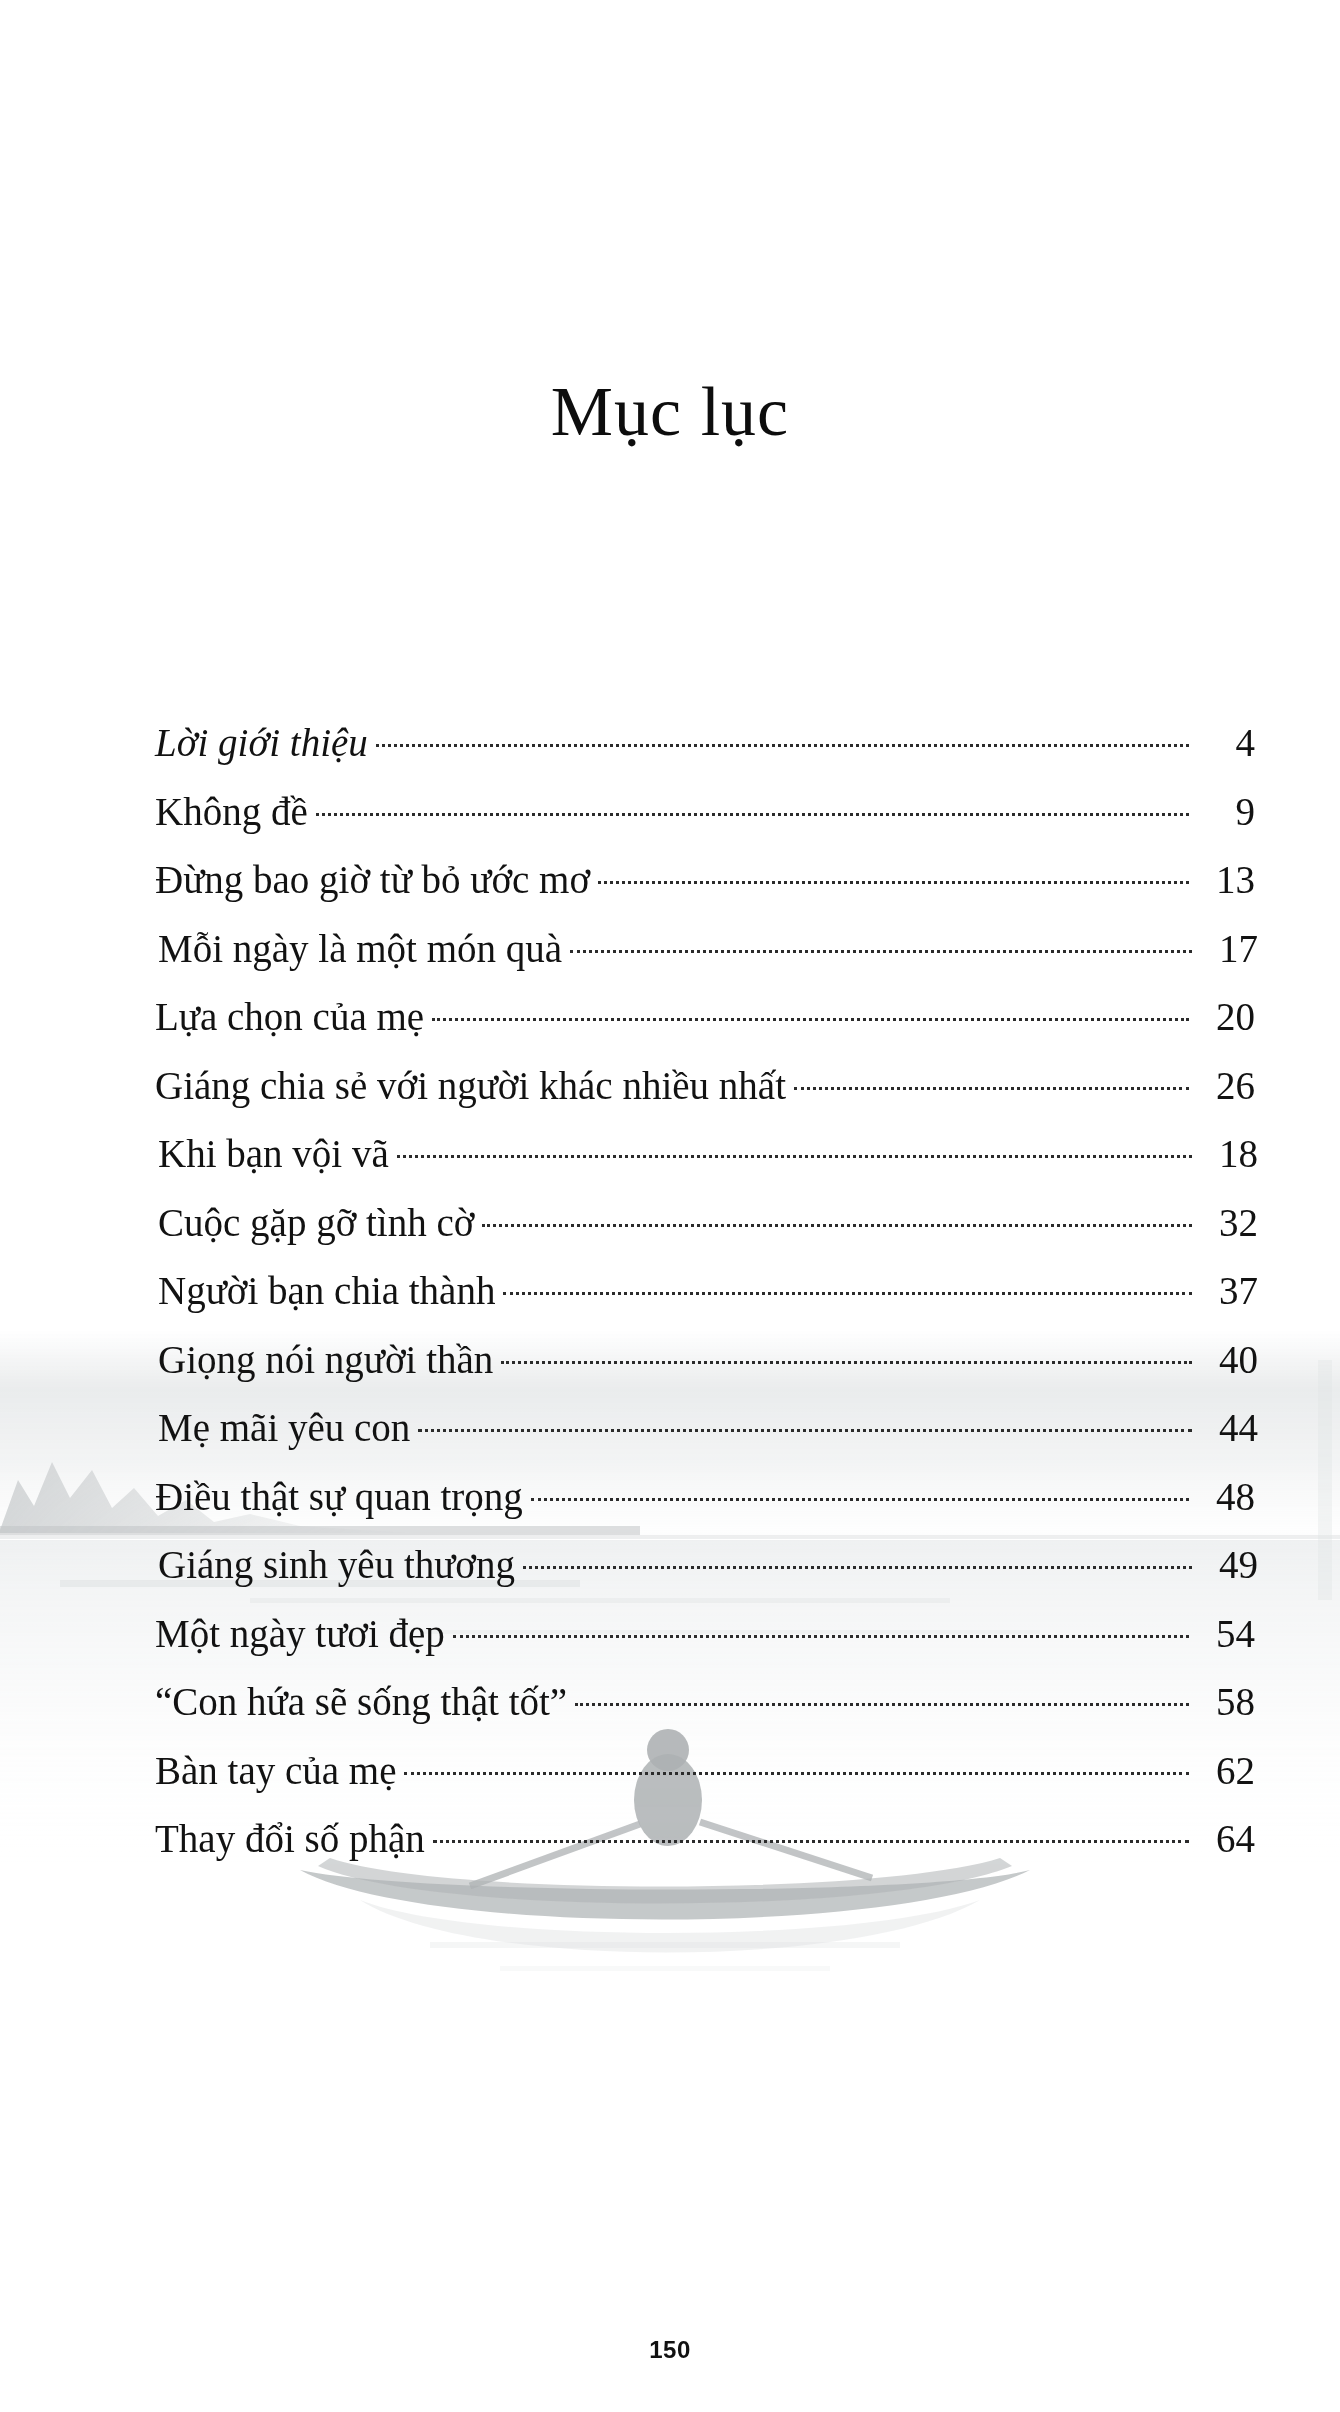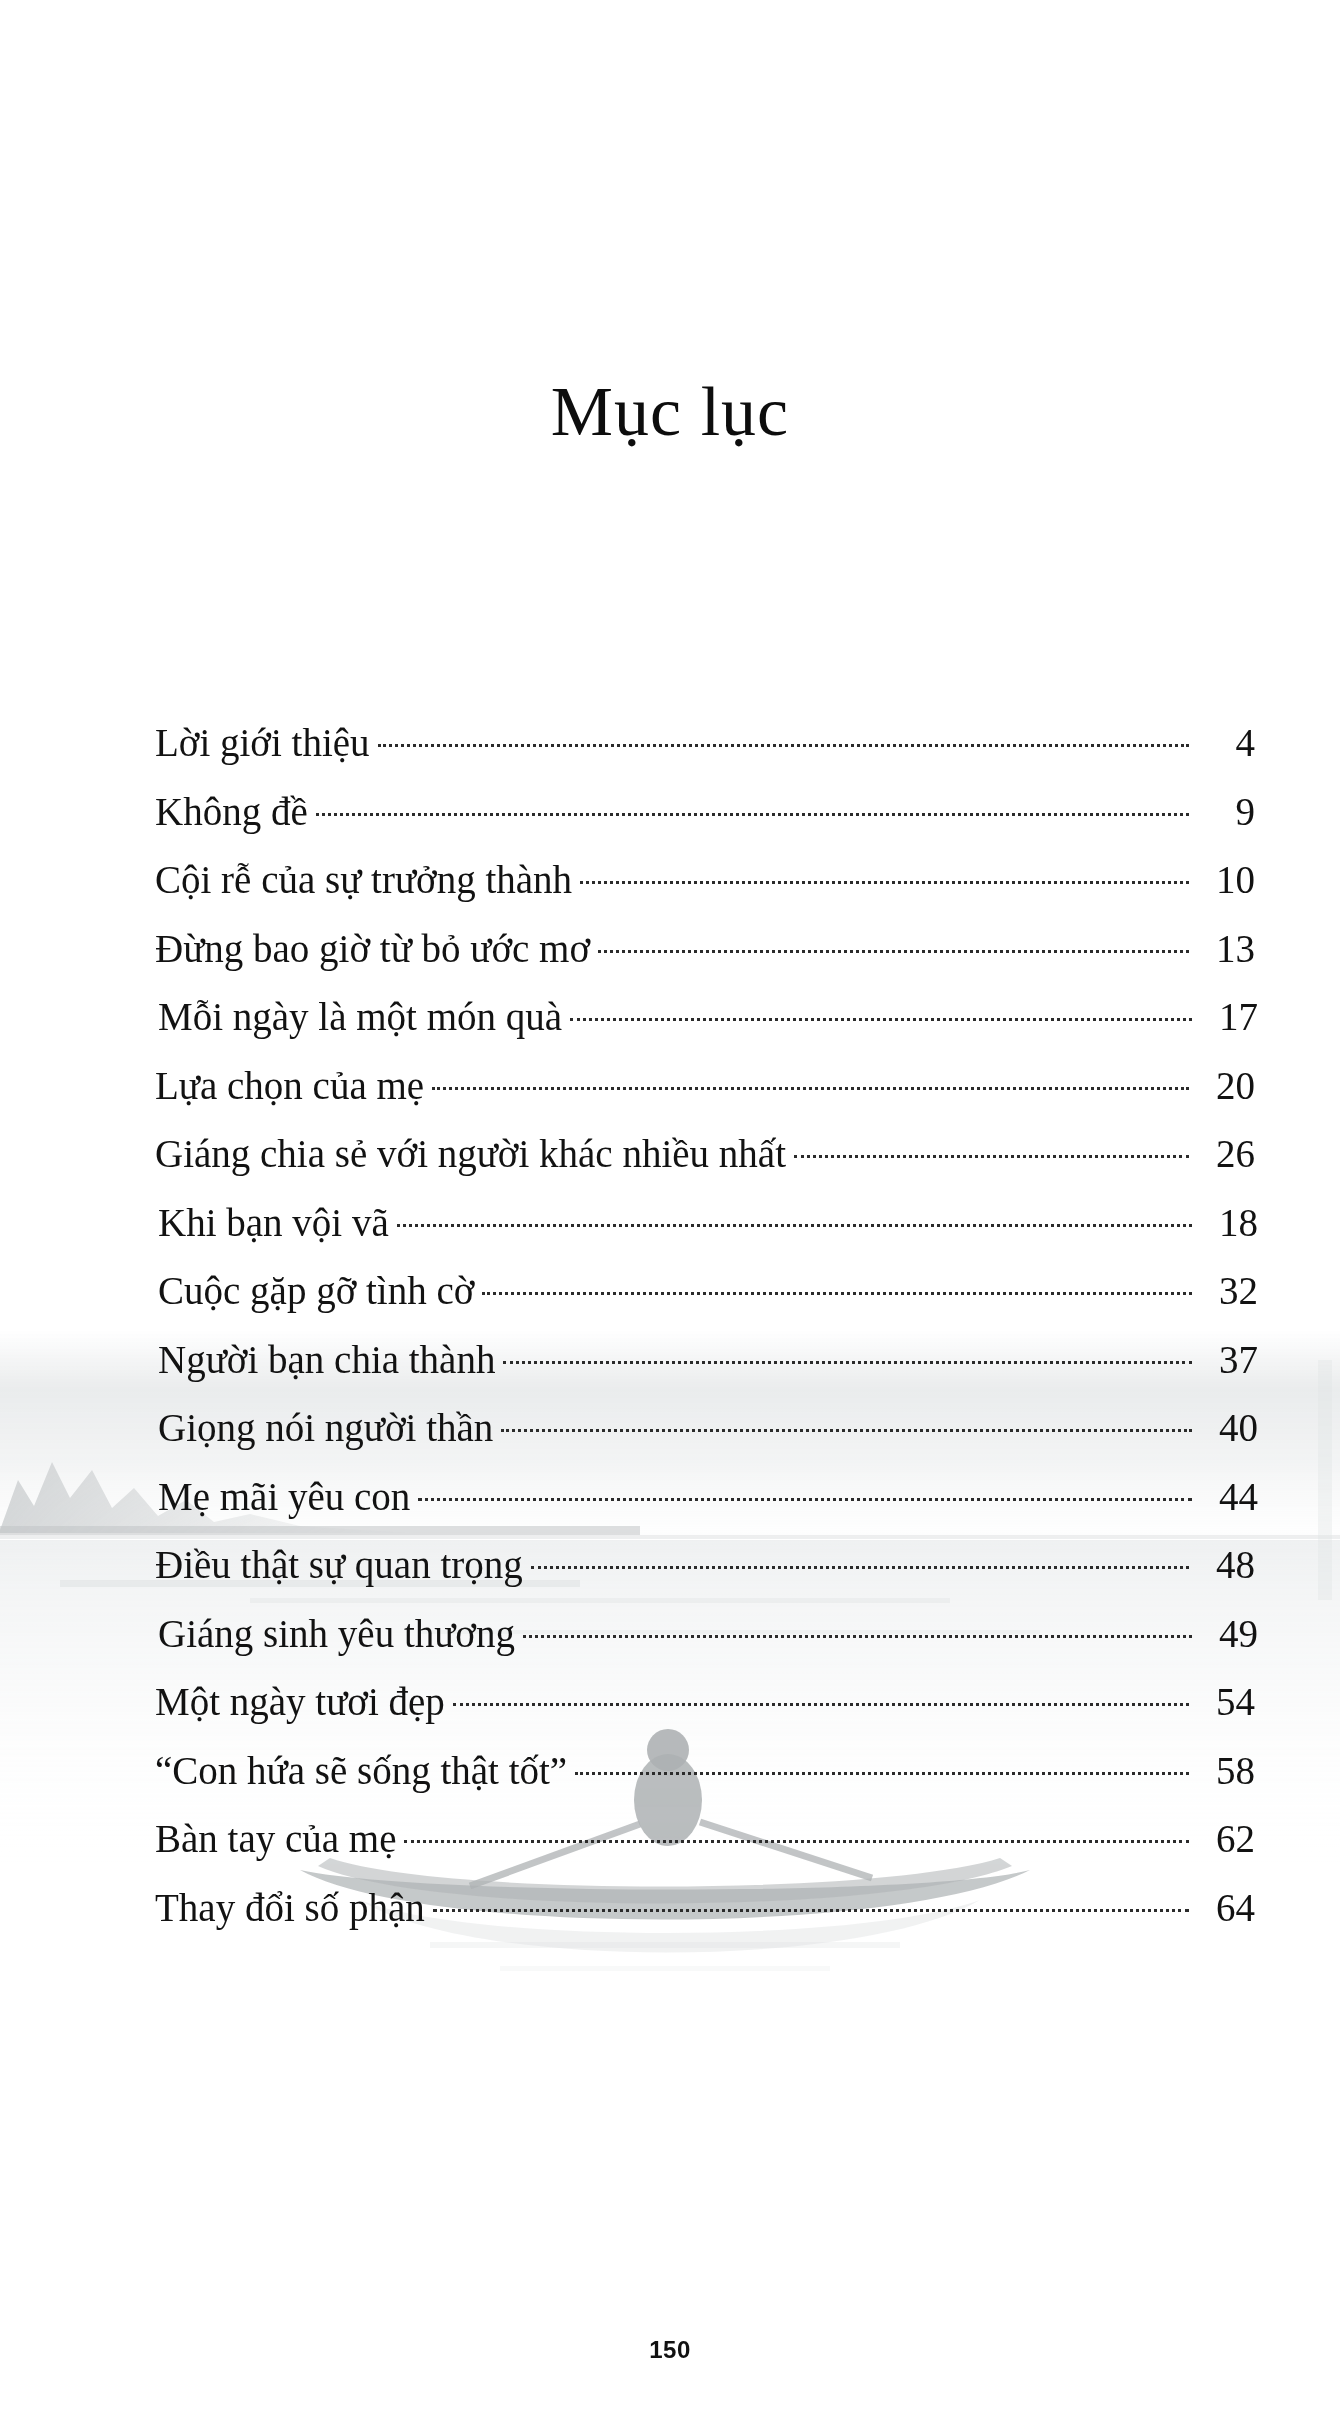--- a/index.html
+++ b/index.html
@@ -71,20 +71,21 @@
     min-width: 24px;
     height: 1px;
   }
   .toc-row .entry-page {
     flex: 0 0 auto;
     padding-left: 10px;
     text-align: right;
     min-width: 56px;
   }
   .toc-row.italic .entry-label {
+    font-style: italic;
     text-align: center;
   }
 
   
   .ind-0 { margin-left: 0px; }
   .ind-1 { margin-left: 3px; }
 
   
   .footer-page-number {
     position: absolute;
@@ -160,25 +161,20 @@
     <span class="entry-page">4</span>
   </div>
 
 
   <div class="toc-row ind-0">
     <span class="entry-label">Không đề</span>
     <span class="leader"></span>
     <span class="entry-page">9</span>
   </div>
 
-  <div class="toc-row ind-0">
-    <span class="entry-label">Cội rễ của sự trưởng thành</span>
-    <span class="leader"></span>
-    <span class="entry-page">10</span>
-  </div>
 
   <div class="toc-row ind-0">
     <span class="entry-label">Đừng bao giờ từ bỏ ước mơ</span>
     <span class="leader"></span>
     <span class="entry-page">13</span>
   </div>
 
   <div class="toc-row ind-1">
     <span class="entry-label">Mỗi ngày là một món quà</span>
     <span class="leader"></span>

